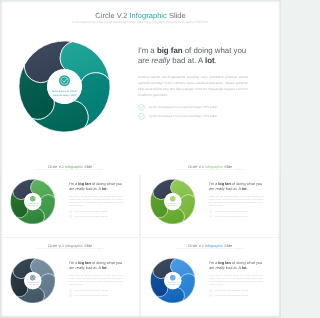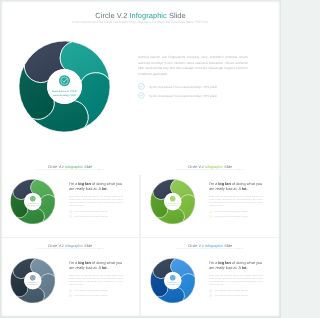--- a/index.html
+++ b/index.html
@@ -72,20 +72,21 @@
             <path d="M120.20 131.00A36.40 36.40 0 0 1 143.68 189.96A100 100 0 0 1 27.94 169.34A36.40 36.40 0 0 0 76.76 128.79A37 37 0 0 0 120.20 131.00Z" fill="url(#g0_3)" stroke="#ffffff" stroke-width="1.6"></path>
             <path d="M76.76 128.79A36.40 36.40 0 0 1 27.94 169.34A100 100 0 0 1 11.79 52.90A36.40 36.40 0 0 0 65.44 86.80A37 37 0 0 0 76.76 128.79Z" fill="url(#g0_4)" stroke="#ffffff" stroke-width="1.6"></path>
             <circle cx="100" cy="100" r="38.5" fill="#ffffff"></circle>
             <circle cx="100" cy="87.3" r="12.1" fill="#23a79a"></circle>
             <circle cx="100" cy="87.3" r="8.1" fill="none" stroke="#ffffff" stroke-width="1.2"></circle>
             <path d="M95.9 87.5 L98.9 90.5 L104.4 83.7" fill="none" stroke="#ffffff" stroke-width="1.45" stroke-linecap="round" stroke-linejoin="round"></path>
             <text x="100" y="112" text-anchor="middle" font-family="Liberation Sans, sans-serif" font-size="5.6" fill="#23a79a">Enim dolore sit YOLO</text>
             <text x="100" y="121" text-anchor="middle" font-family="Liberation Sans, sans-serif" font-size="5.6" fill="#23a79a">tacos brooklyn VHS</text>
           </svg></div>
     <div class="s-right">
+      <div class="s-head">I'm a <b>big fan</b> of doing what you<br>are <i>really</i> bad at. A <b>lot</b>.</div>
       <div class="s-para">Nothing fashion axe fingerstache everyday carry shoreditch pinterest umami authentic brooklyn YOLO heirloom tacos seasonal kickstarter. Vibrant authentic offal narwhal tilde etsy four loko salvage normcore messenger bag put a bird on it heirloom gastropub.</div>
       <div class="s-bul">
             <div class="bullet">
               <span class="bi">
                 <svg viewBox="0 0 20 20">
                   <circle cx="10" cy="10" r="8.6" fill="none" stroke="#23a79a" stroke-width="1.25" opacity=".55"></circle>
                   <path d="M6.3 10.1 L8.8 12.7 L13.8 7.4" fill="none" stroke="#23a79a" stroke-width="1.45" stroke-linecap="round" stroke-linejoin="round" opacity=".55"></path>
                 </svg>
               </span>
               <span class="bt">Synth chartreuse YOLO tacos brooklyn VHS plaid.</span>

